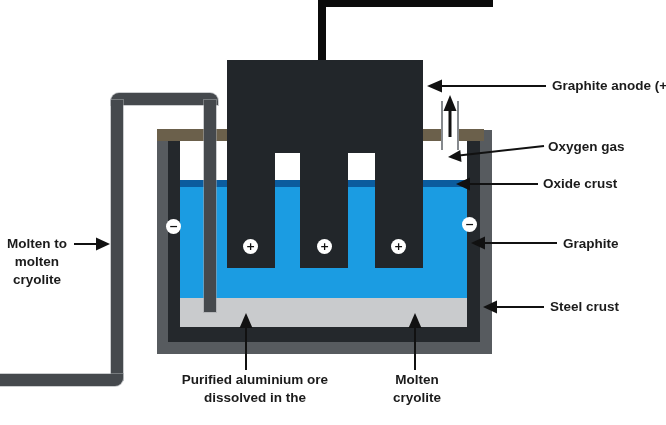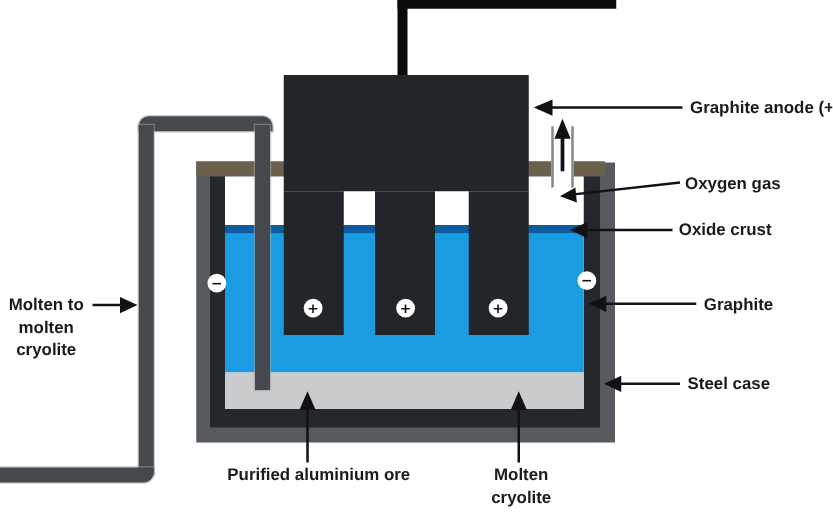--- a/index.html
+++ b/index.html
@@ -111,30 +111,31 @@
   <div class="lbl" style="left:552px;top:77px;">Graphite anode (+)</div>
 
   <div class="lbl" style="left:548px;top:138px;">Oxygen gas</div>
 
   <div class="lbl" style="left:543px;top:175px;">Oxide crust</div>
 
   <div class="lbl" style="left:563px;top:235px;">
     <div>Graphite</div>
   </div>
 
-  <div class="lbl" style="left:550px;top:298px;">Steel case</div>
+  <div class="lbl" style="left:550px;top:298px;">Steel crust</div>
 
   <div class="lbl center" style="left:0px;top:235px;width:74px;">
     <div>Molten to</div>
     <div>molten</div>
     <div>cryolite</div>
   </div>
 
   <div class="lbl center" style="left:177px;top:371px;width:156px;">
     <div>Purified aluminium ore</div>
+    <div>dissolved in the</div>
   </div>
 
   <div class="lbl center" style="left:380px;top:371px;width:74px;">
     <div>Molten</div>
     <div>cryolite</div>
   </div>
 
 </div>
 
 </body></html>

